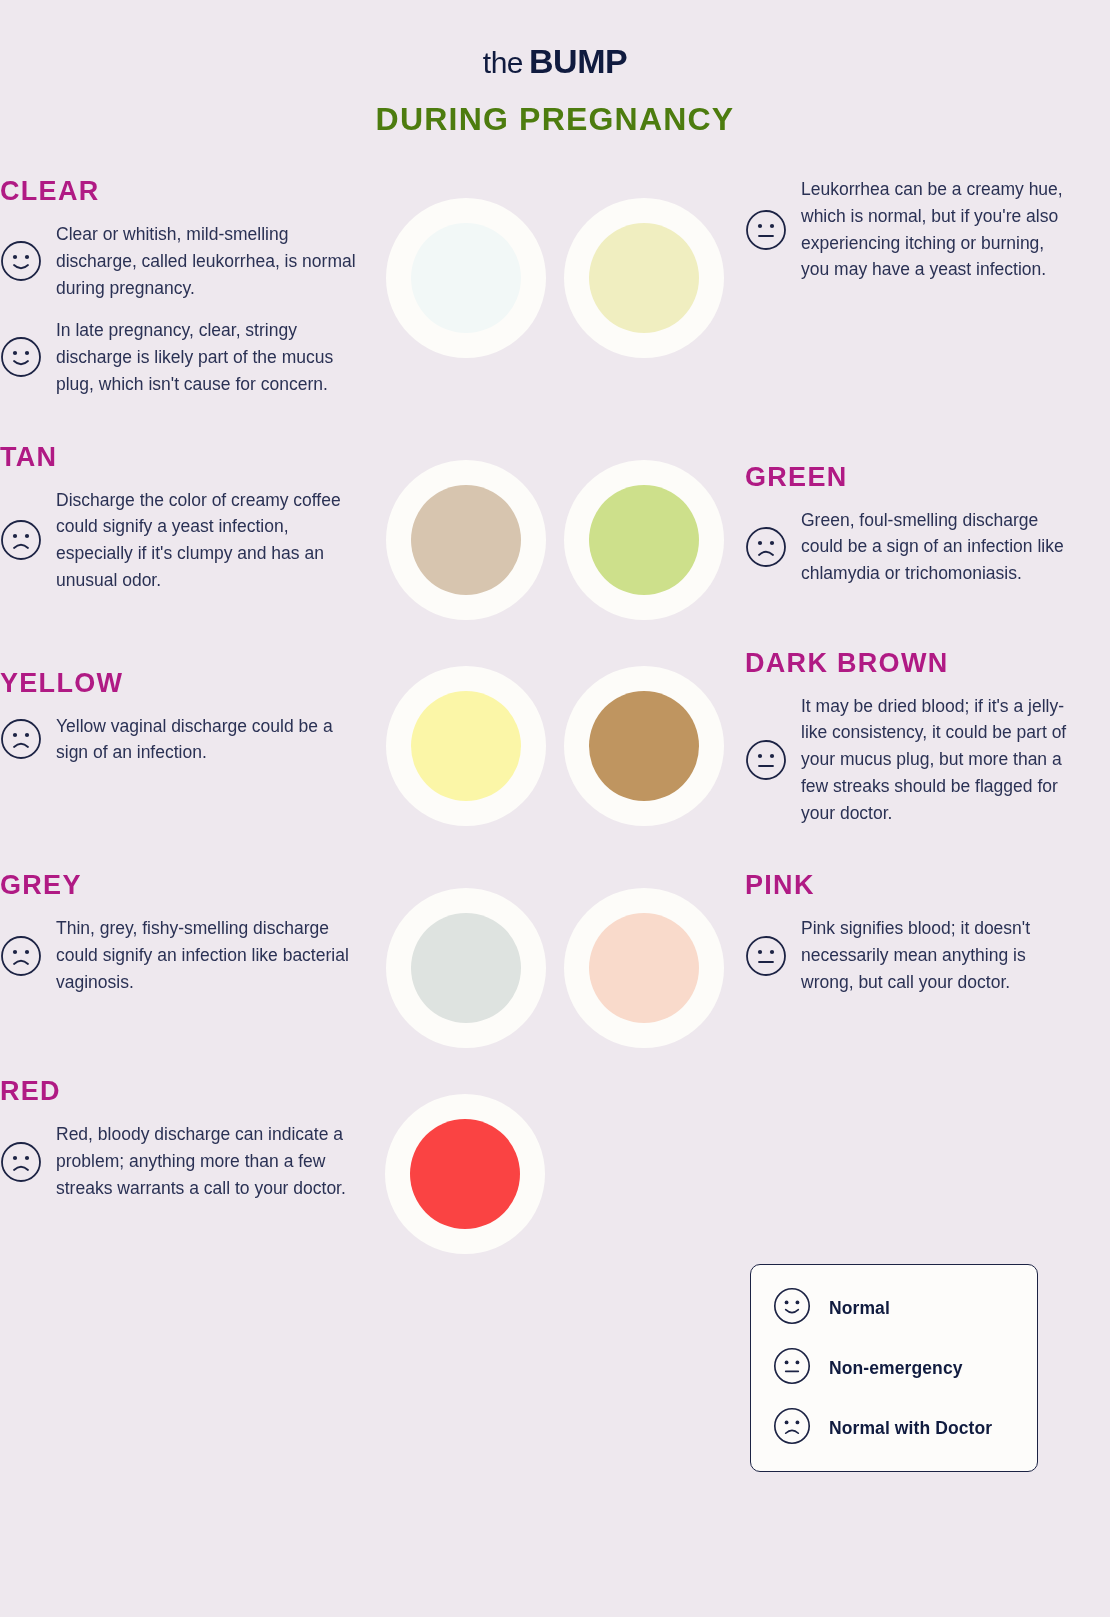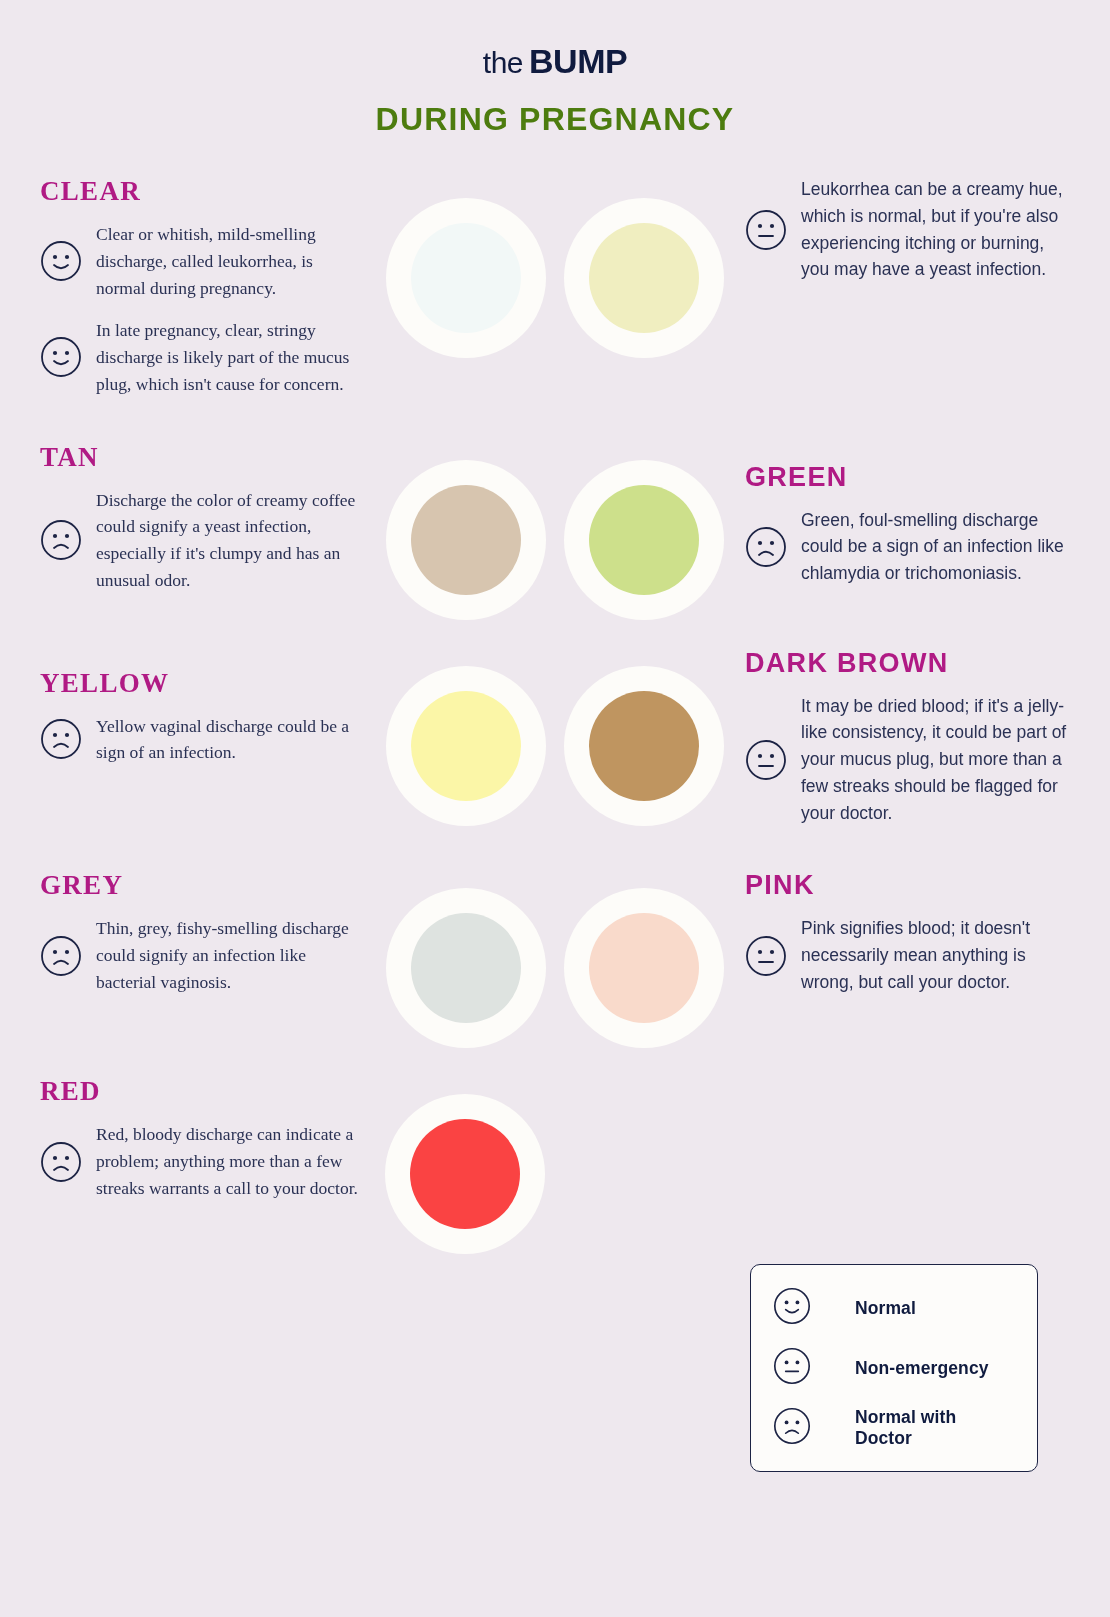--- a/index.html
+++ b/index.html
@@ -66,21 +66,21 @@
     display: flex;
     align-items: flex-start;
     width: 1110px;
   }
 
   .col {
     width: 375px;
     flex: 0 0 375px;
     padding-top: 6px;
   }
-  .col-left  { padding-left: 40px; padding-right: 10px; font-family: Liberation Serif, serif; }
+  .col-left  { padding-right: 10px; }
   .col-right { padding-left: 10px; padding-right: 40px; }
 
   .swatch-col {
     width: 360px;
     flex: 0 0 360px;
     display: flex;
     justify-content: center;
     gap: 18px;
   }
 
@@ -144,21 +144,20 @@
     align-items: center;
     gap: 18px;
     margin-bottom: 18px;
   }
   .legend-row:last-child { margin-bottom: 0; }
   .legend-label {
     font-size: 17.5px;
     font-weight: 700;
     color: #101b3f;
     letter-spacing: 0.1px;
-    margin-left: 26px;
   }
 </style>
 </head>
 <body>
 
 <div>
 
   <div class="logo">
     <span class="logo-the">the</span><span class="logo-bump">BUMP</span>
   </div>

